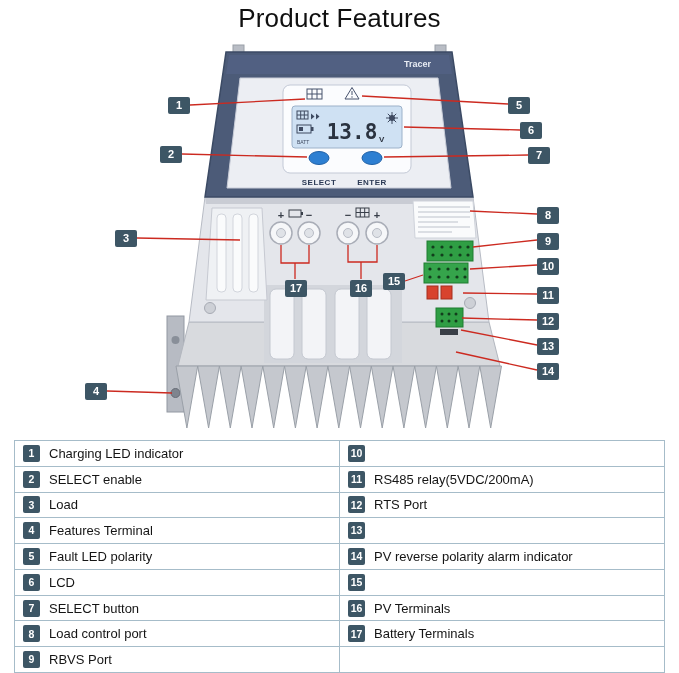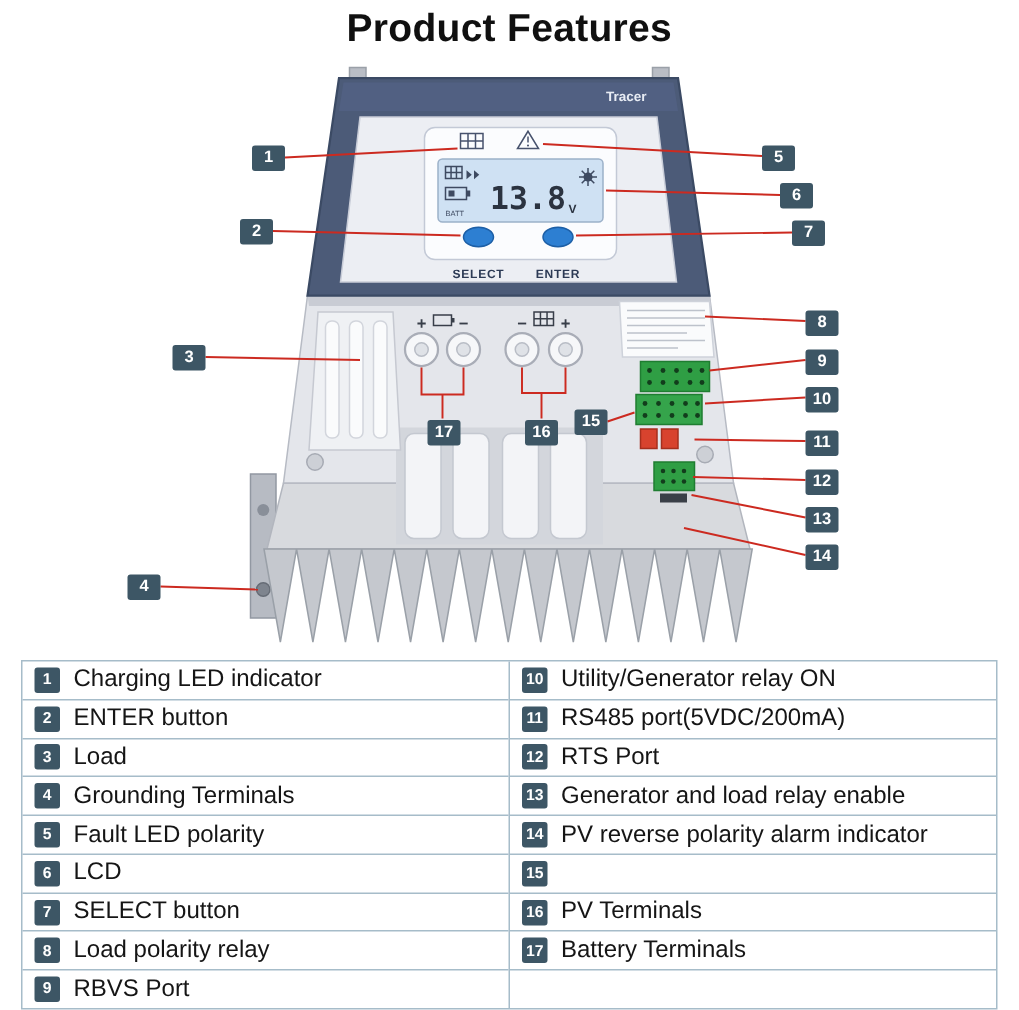--- a/index.html
+++ b/index.html
@@ -7,21 +7,21 @@
   body {
     background:#ffffff;
     font-family:"Liberation Sans", sans-serif;
     position:relative;
     overflow:hidden;
   }
   .page { position:relative; width:679px; height:673px; background:#fff; }
 
   .title {
     position:absolute; top:3px; left:0; width:100%;
-    text-align:center; font-size:26px; font-weight:bold; color:#101010;
+    text-align:center; font-size:26px; font-weight:normal; color:#101010;
     letter-spacing:0.2px;
   }
 
   .diagram { position:absolute; top:0; left:0; width:679px; height:438px; }
   .diagram svg { position:absolute; left:0; top:0; }
 
   .callout-badge {
     position:absolute; width:22px; height:17px;
     background:var(--badge-color, #3d5665);
     color:#fff; font-size:11px; font-weight:bold;
@@ -40,21 +40,21 @@
     padding-left:8px; border-bottom:1px solid #a6bcc9;
   }
   .feature-row:last-child { border-bottom:none; }
   .num-badge {
     width:17px; height:17px; min-width:17px;
     background:var(--badge-color, #3d5665);
     color:#fff; font-size:10.5px; font-weight:bold;
     display:flex; align-items:center; justify-content:center;
     border-radius:2px; line-height:1;
   }
-  .feature-label { font-size:16px; color:#151515; white-space:nowrap; }
+  .feature-label { font-size:13px; color:#151515; white-space:nowrap; }
 </style>
 </head>
 <body>
 
 <div class="page">
 
   <h1 class="title">Product Features</h1>
 
   <div class="diagram">
     <svg width="679" height="438" viewBox="0 0 679 438">
@@ -282,67 +282,65 @@
   </div>
 
   <div class="features-table">
     <div class="features-col left">
         <div class="feature-row">
           <span class="num-badge">1</span>
           <span class="feature-label">Charging LED indicator</span>
         </div>
         <div class="feature-row">
           <span class="num-badge">2</span>
-          <span class="feature-label">ENTER button</span>
+          <span class="feature-label">SELECT enable</span>
         </div>
         <div class="feature-row">
           <span class="num-badge">3</span>
           <span class="feature-label">Load</span>
         </div>
         <div class="feature-row">
           <span class="num-badge">4</span>
-          <span class="feature-label">Grounding Terminals</span>
+          <span class="feature-label">Features Terminal</span>
         </div>
         <div class="feature-row">
           <span class="num-badge">5</span>
           <span class="feature-label">Fault LED polarity</span>
         </div>
         <div class="feature-row">
           <span class="num-badge">6</span>
           <span class="feature-label">LCD</span>
         </div>
         <div class="feature-row">
           <span class="num-badge">7</span>
           <span class="feature-label">SELECT button</span>
         </div>
         <div class="feature-row">
           <span class="num-badge">8</span>
-          <span class="feature-label">Load polarity relay</span>
+          <span class="feature-label">Load control port</span>
         </div>
         <div class="feature-row">
           <span class="num-badge">9</span>
           <span class="feature-label">RBVS Port</span>
         </div>
       </div>
     <div class="features-col">
         <div class="feature-row">
           <span class="num-badge">10</span>
-          <span class="feature-label">Utility/Generator relay ON</span>
         </div>
         <div class="feature-row">
           <span class="num-badge">11</span>
-          <span class="feature-label">RS485 port(5VDC/200mA)</span>
+          <span class="feature-label">RS485 relay(5VDC/200mA)</span>
         </div>
         <div class="feature-row">
           <span class="num-badge">12</span>
           <span class="feature-label">RTS Port</span>
         </div>
         <div class="feature-row">
           <span class="num-badge">13</span>
-          <span class="feature-label">Generator and load relay enable</span>
         </div>
         <div class="feature-row">
           <span class="num-badge">14</span>
           <span class="feature-label">PV reverse polarity alarm indicator</span>
         </div>
         <div class="feature-row">
           <span class="num-badge">15</span>
         </div>
         <div class="feature-row">
           <span class="num-badge">16</span>

